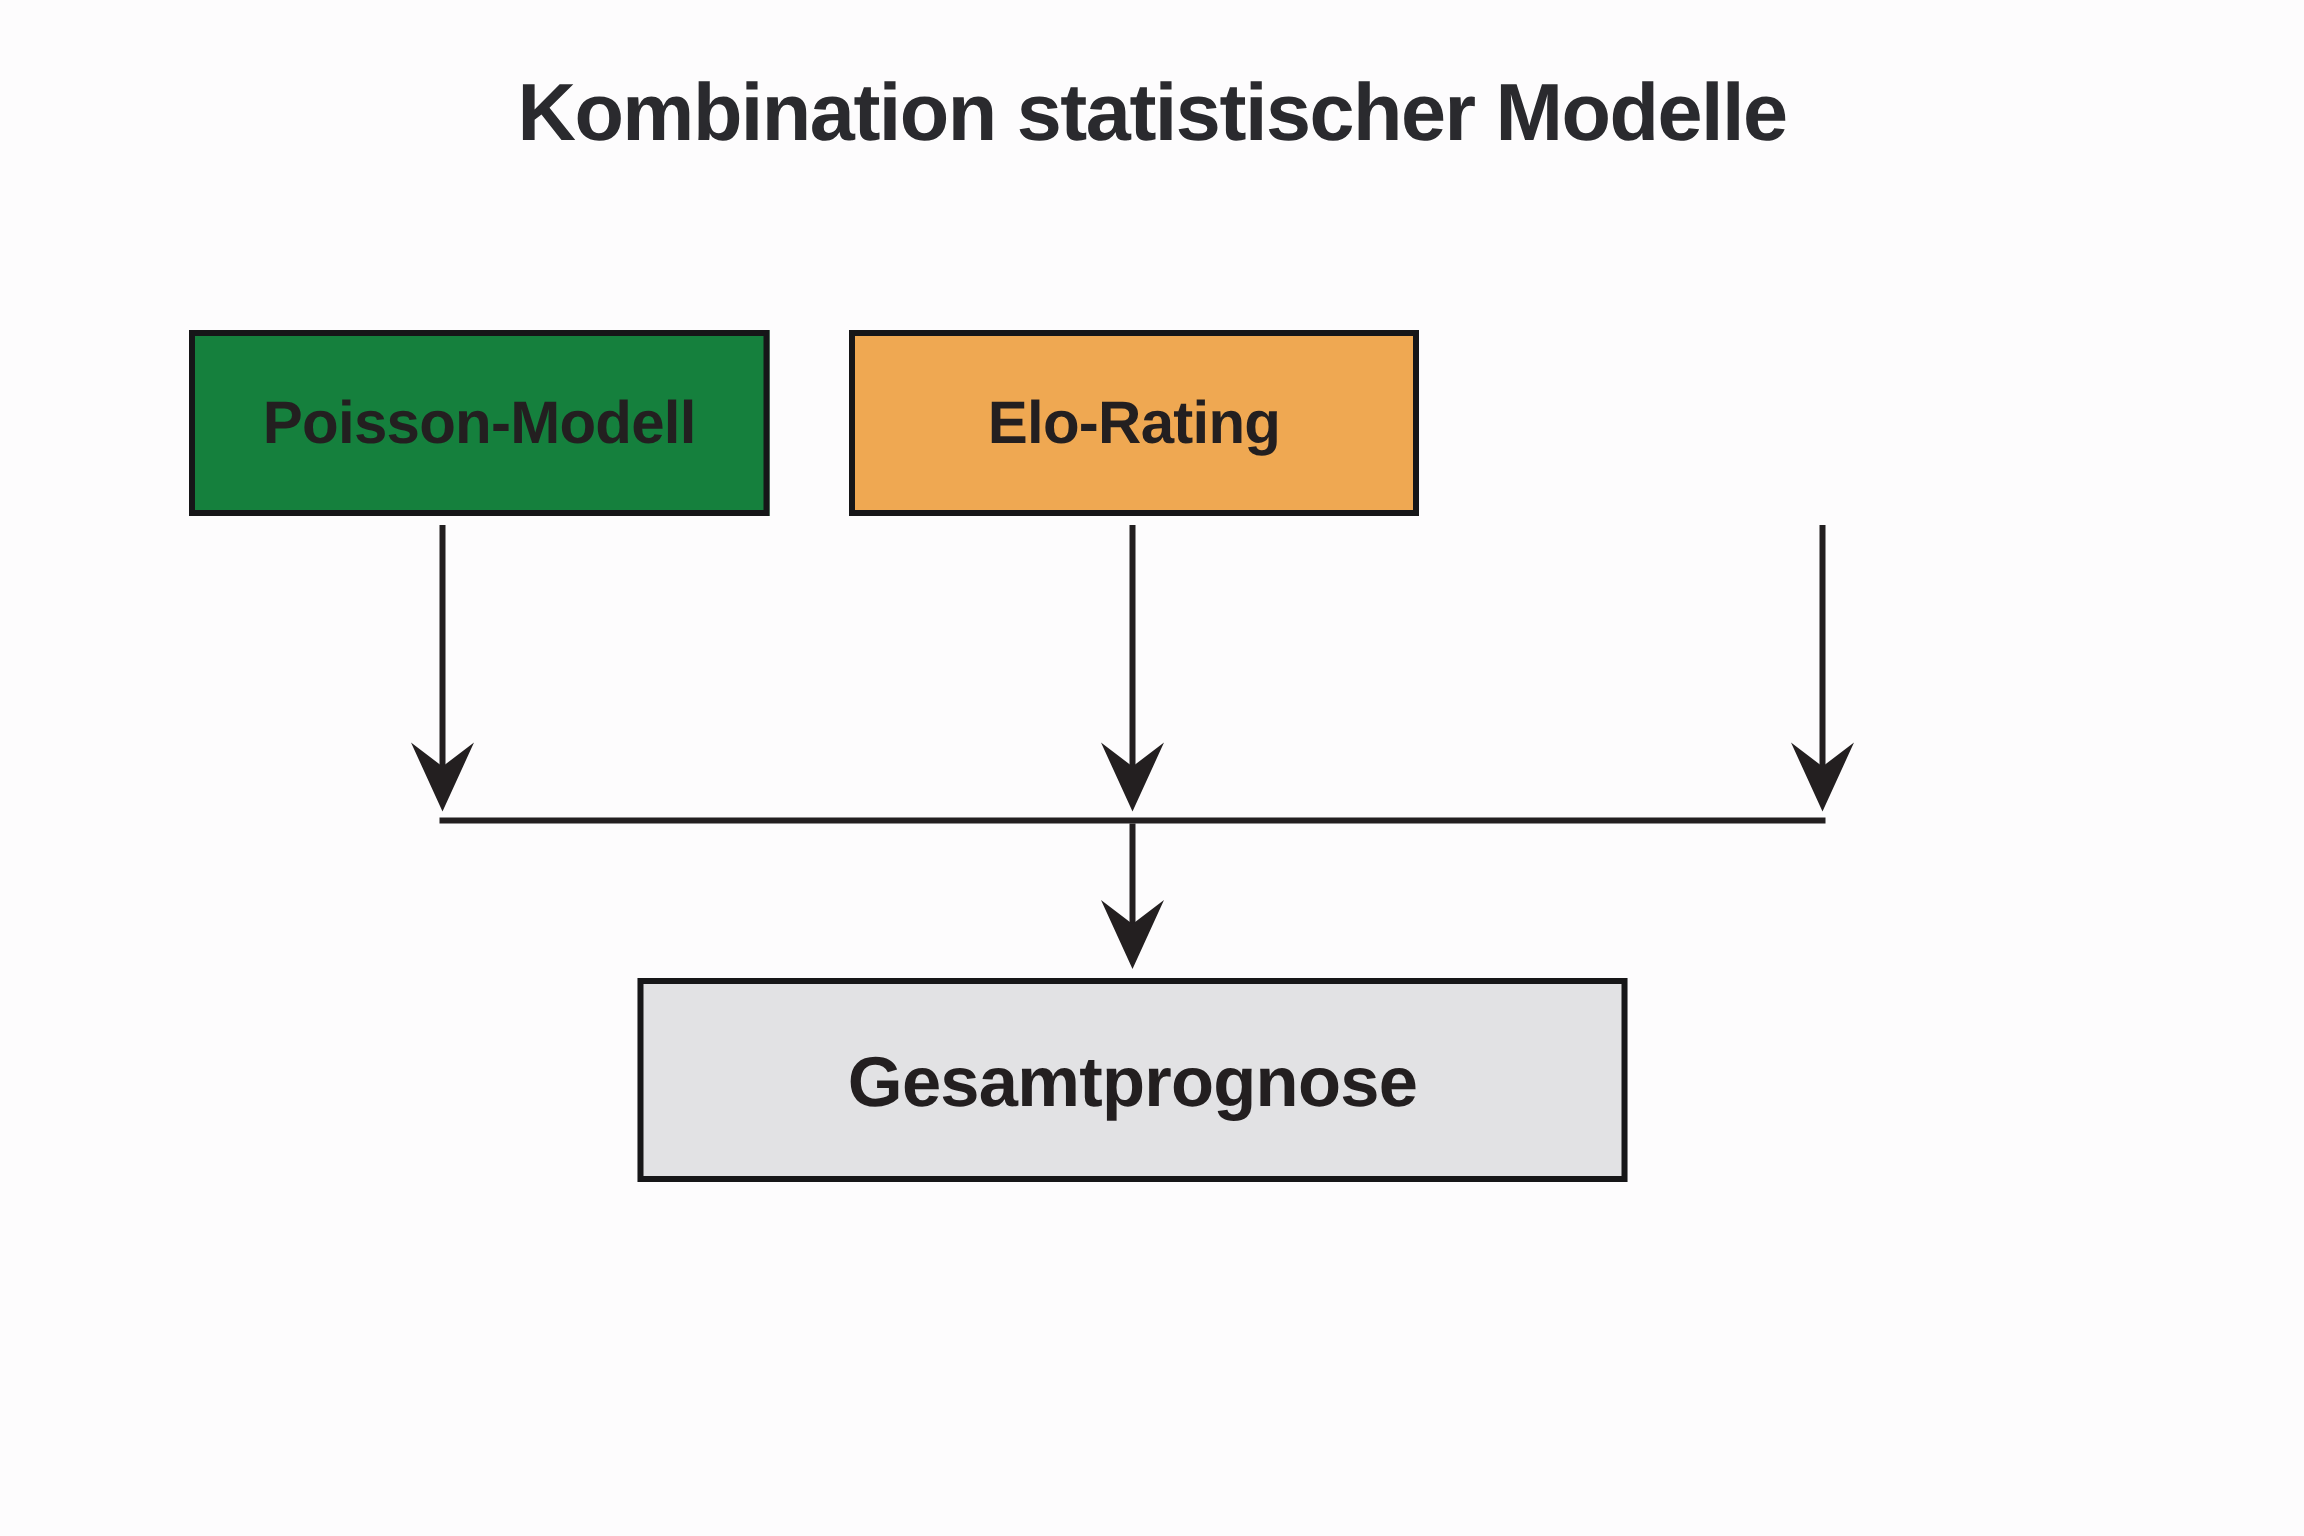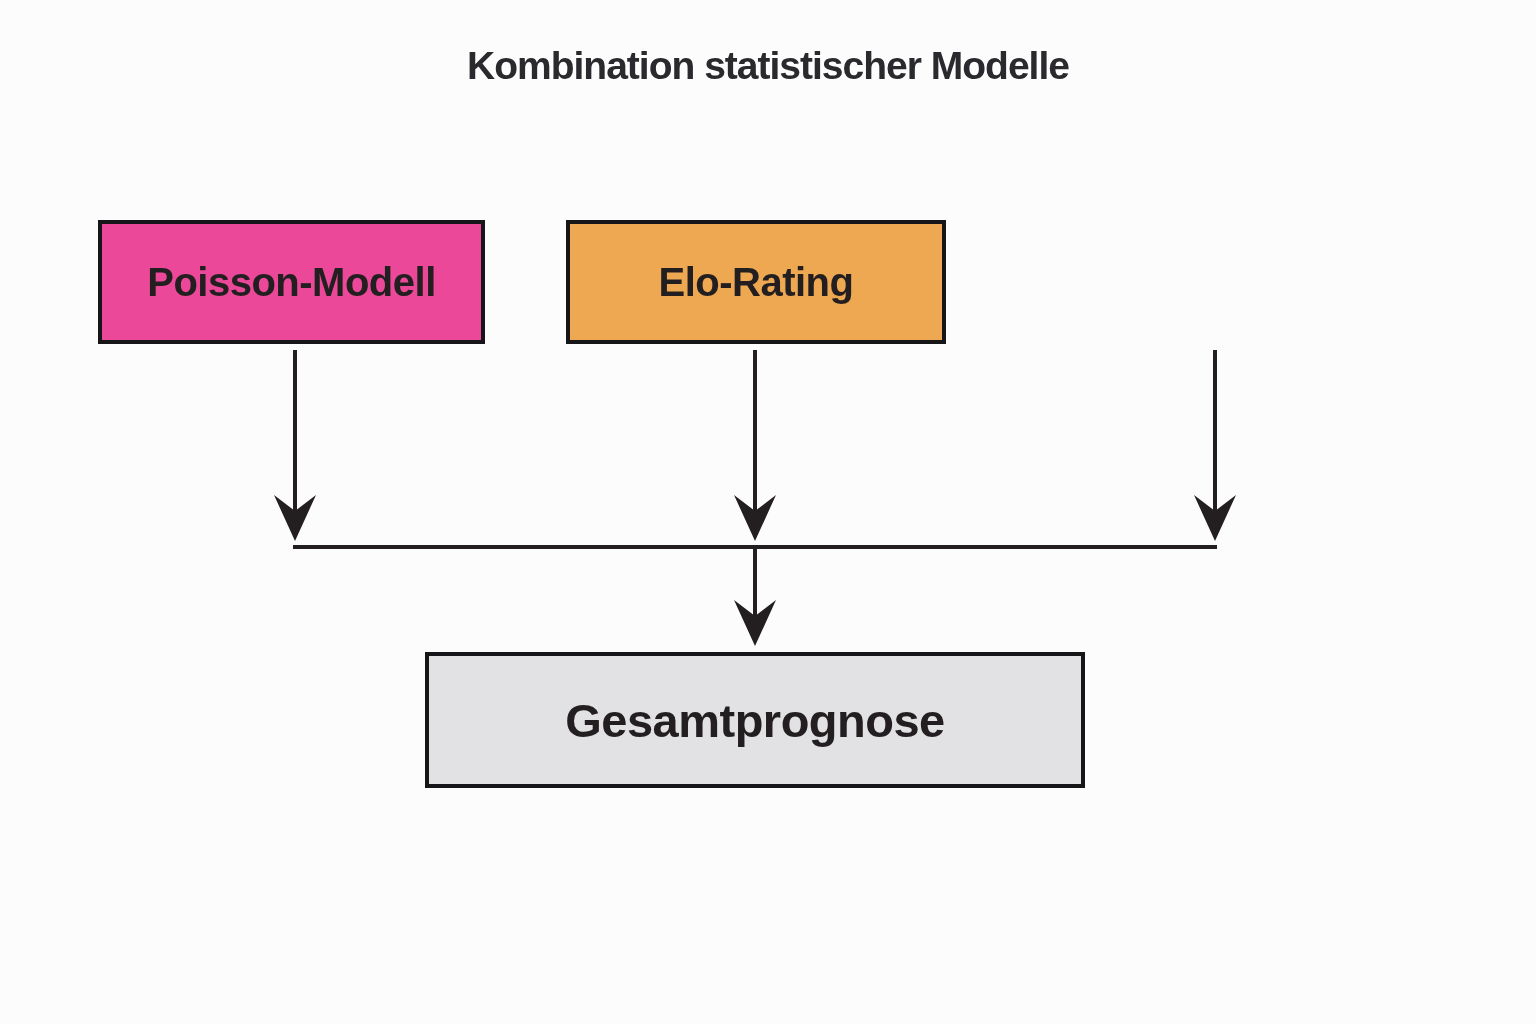--- a/index.html
+++ b/index.html
@@ -8,21 +8,21 @@
     background:#fdfcfd;
     font-family:"Liberation Sans", sans-serif;
     position:relative;
     overflow:hidden;
   }
   .stage{position:absolute;inset:0;}
   .title{
     position:absolute;
     left:0;right:0;top:44px;
     text-align:center;
-    font-size:39px;
+    font-size:54px;
     font-weight:bold;
     letter-spacing:-1px;
     color:#2a2a2e;
   }
   .node{
     position:absolute;
     border:4px solid #161618;
     box-sizing:border-box;
     display:flex;
     align-items:center;
@@ -49,21 +49,21 @@
   .stem{stroke:#231f20;stroke-width:4;fill:none;}
   .head{fill:#231f20;stroke:none;}
 </style>
 </head>
 <body style="background: rgb(253, 252, 253);">
 
 <div class="stage">
 
   <div class="title">Kombination statistischer Modelle</div>
 
-  <div class="node source" id="node-poisson" style="background-color: #ec4899;">
+  <div class="node source" id="node-poisson" style="background-color: #15803d; margin-left: 28px;">
     <span>Poisson-Modell</span>
   </div>
 
   <div class="node source" id="node-elo" style="background-color: rgb(239, 168, 82);">
     <span>Elo-Rating</span>
   </div>
 
 
   <div class="node sink" id="node-gesamt" style="background-color: rgb(226, 226, 228);">
     <span>Gesamtprognose</span>

